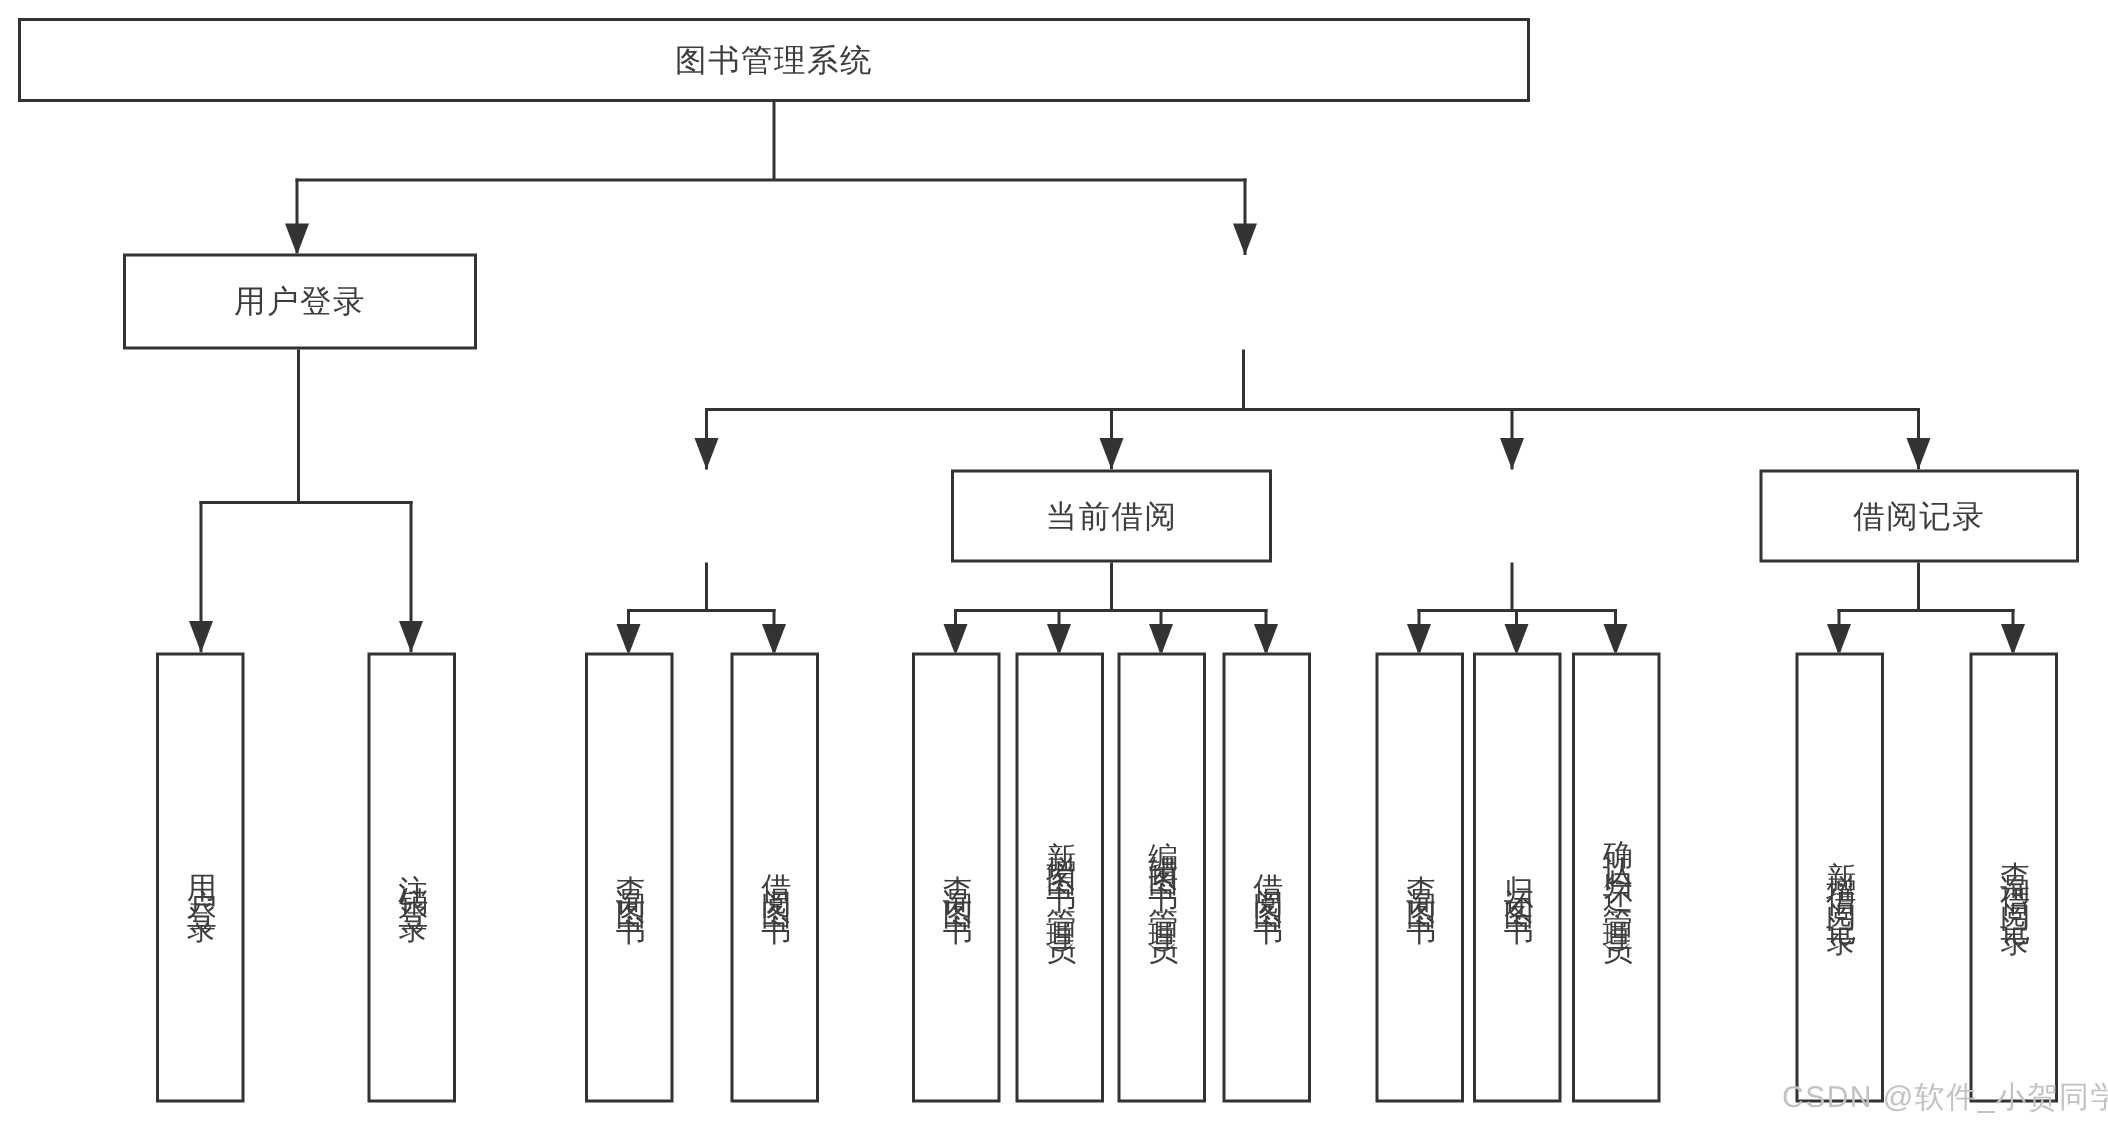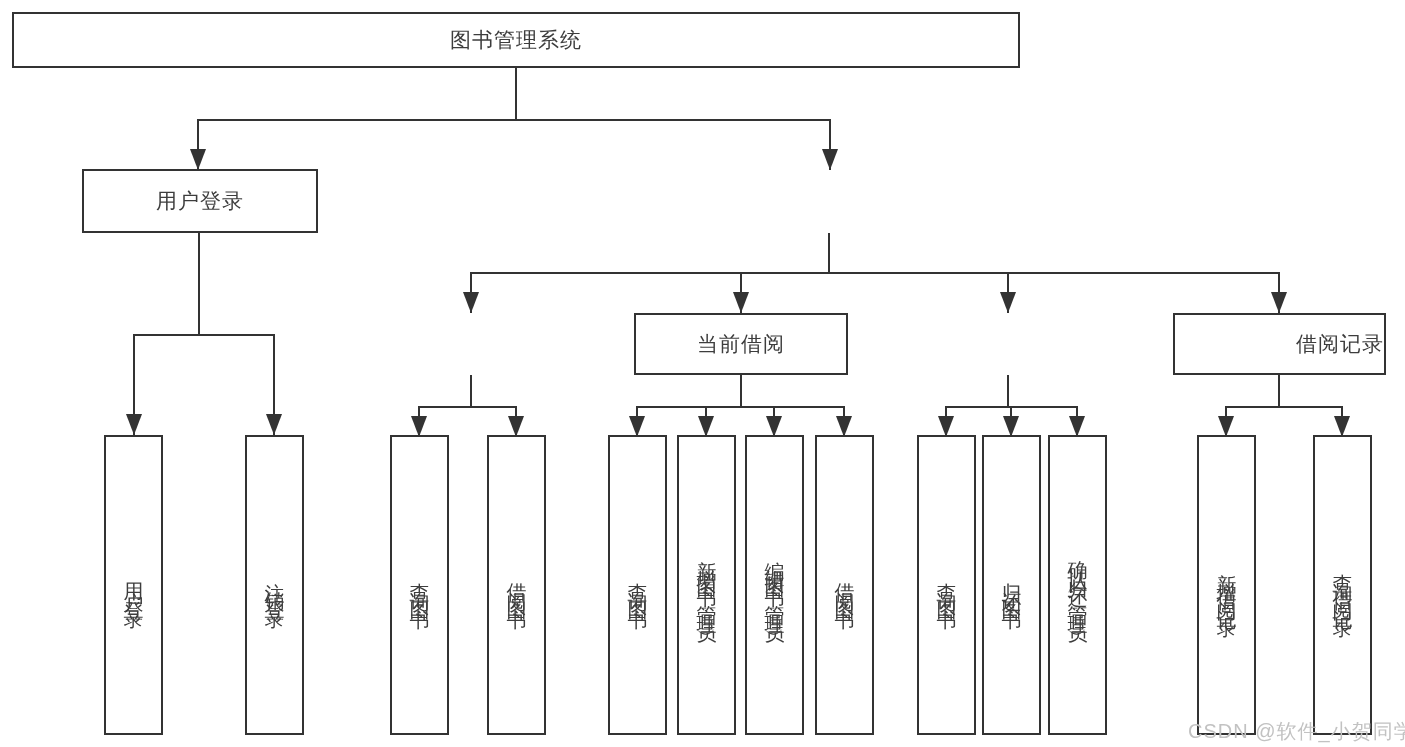--- a/index.html
+++ b/index.html
@@ -85,21 +85,21 @@
   <div class="vline" style="left:1007px; top:272px; height:41px;"></div>
   <div class="vline" style="left:1278px; top:272px; height:41px;"></div>
   <div class="arrow" style="left:463px; top:292px;"></div>
   <div class="arrow" style="left:733px; top:292px;"></div>
   <div class="arrow" style="left:1000px; top:292px;"></div>
   <div class="arrow" style="left:1271px; top:292px;"></div>
 
   <div class="box h" style="left:634px; top:313px; width:214px; height:62px;">
     <span>当前借阅</span>
   </div>
-  <div class="box h" style="left:1173px; top:313px; width:213px; height:62px;justify-content:flex-end;">
+  <div class="box h" style="left:1173px; top:313px; width:213px; height:62px;">
     <span>借阅记录</span>
   </div>
 
   <div class="vline" style="left:470px; top:375px; height:33px;"></div>
   <div class="hline" style="left:418px; top:406px; width:99px;"></div>
   <div class="vline" style="left:418px; top:406px; height:31px;"></div>
   <div class="vline" style="left:515px; top:406px; height:31px;"></div>
   <div class="arrow" style="left:411px; top:416px;"></div>
   <div class="arrow" style="left:508px; top:416px;"></div>
 

